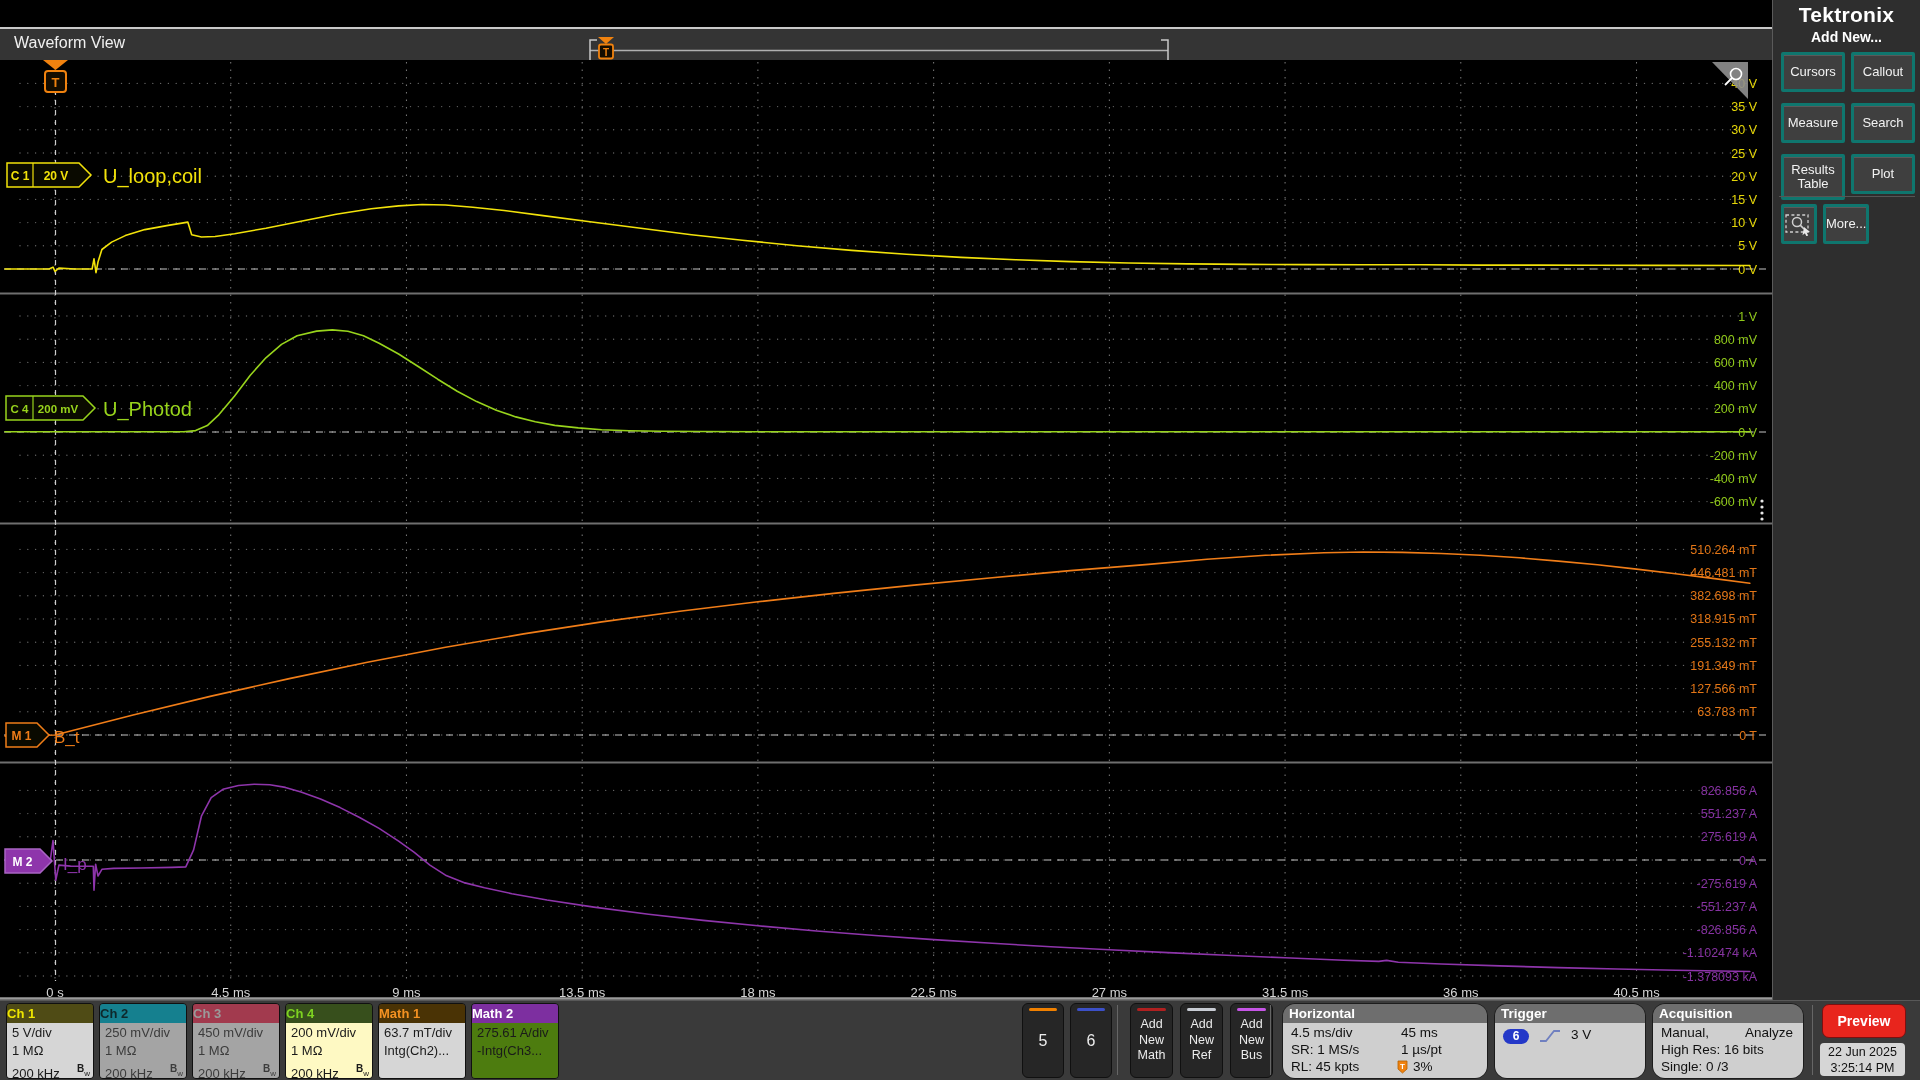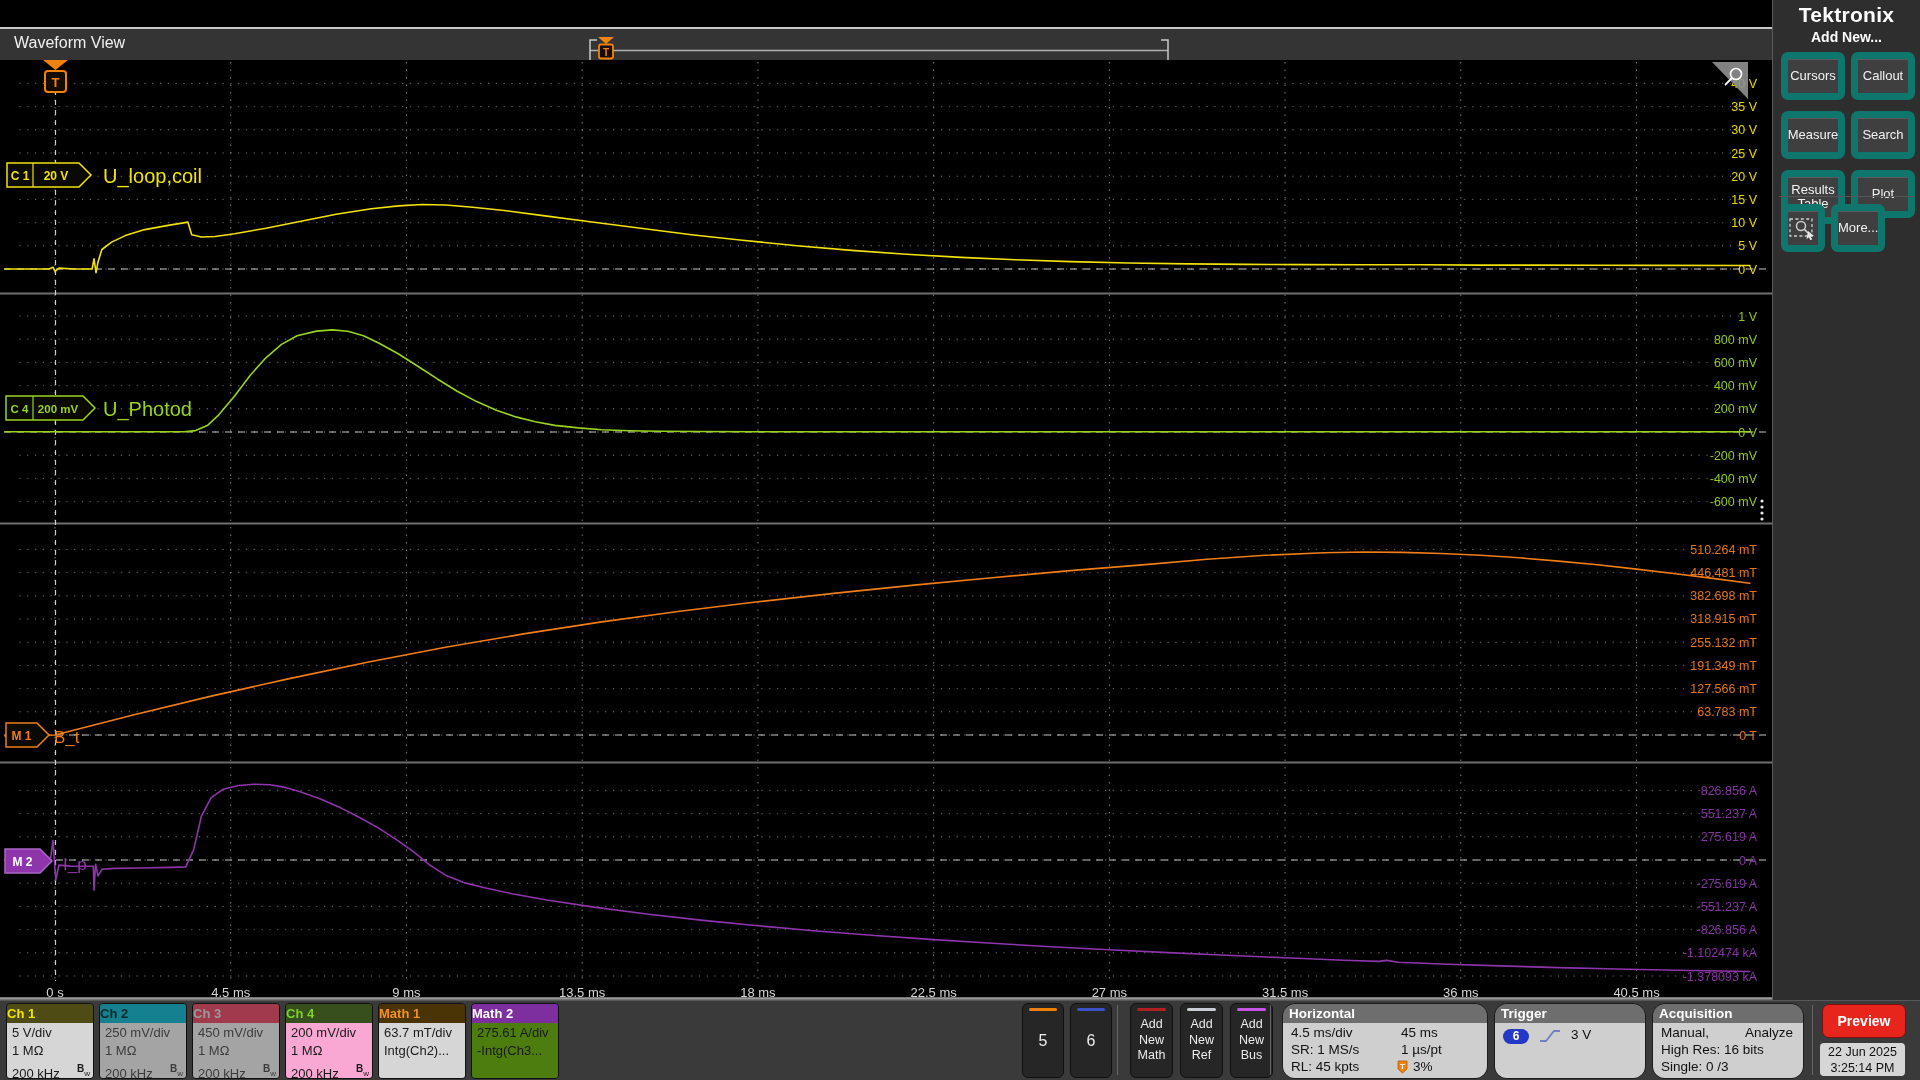--- a/index.html
+++ b/index.html
@@ -16,21 +16,21 @@
   #tabtitle{position:absolute;left:14px;top:5px;color:#f0f0f0;font-size:16px;}
   #scroll{position:absolute;left:0;top:0;width:1772px;height:31px;}
   #plot{position:absolute;left:0;top:31px;width:1772px;height:940px;background:#000;}
   
   #sidebar{position:absolute;left:1772px;top:0;width:148px;height:1000px;background:#2e2e2e;
     border-left:1px solid #5a5a5a;box-sizing:border-box;}
   #brand{margin-top:3px;text-align:center;color:#fff;font-size:21px;font-weight:800;letter-spacing:.3px;}
   #sbheader{margin-top:2px;text-align:center;color:#fff;font-size:14px;font-weight:700;}
   #sb-grid{position:absolute;left:8px;top:52px;width:134px;display:grid;
     grid-template-columns:64px 64px;column-gap:6px;row-gap:11px;}
-  .sb-btn{height:34px;background:#3f3f3f;border:7px solid #0f766e;border-radius:7px;color:#f2f2f2;
+  .sb-btn{height:34px;background:#3f3f3f;border:3px solid #0f766e;border-radius:2px;color:#f2f2f2;
     font-size:13px;display:flex;align-items:center;justify-content:center;text-align:center;
     line-height:1.1;box-shadow:inset 0 1px 0 #5a5a5a;cursor:default;}
   .sb-btn.tall{height:40px;}
   #sb-sep{position:absolute;left:6px;top:196px;width:136px;height:1px;background:#555;}
   #sb-row2{position:absolute;left:8px;top:204px;width:134px;display:flex;gap:6px;}
   
   #bottombar{position:absolute;left:0;top:1000px;width:1920px;height:80px;background:#3a3a3a;
     border-top:1px solid #585858;box-sizing:border-box;}
   #channels{position:absolute;left:6px;top:2px;display:flex;gap:5px;}
   .ch{width:86px;height:74px;border-radius:4px;overflow:hidden;border:1px solid #101010;cursor:default;}
@@ -236,21 +236,21 @@
             <div>450 mV/div</div>
             <div>1 MΩ</div>
             <div class="r3">
               <div>200 kHz</div>
               <div><span class="bwb">B</span><span class="bww">w</span></div>
             </div>
           </div>
         </div>
         <div class="ch">
           <div class="hd" style="background: rgb(55, 79, 28); color: rgb(126, 211, 33);">Ch 4</div>
-          <div class="bd" style="background: #f9a8d4; color: rgb(26, 26, 26);">
+          <div class="bd" style="background: #fef9c3; color: rgb(26, 26, 26);">
             <div>200 mV/div</div>
             <div>1 MΩ</div>
             <div class="r3">
               <div>200 kHz</div>
               <div><span class="bwb">B</span><span class="bww">w</span></div>
             </div>
           </div>
         </div>
         <div class="ch">
           <div class="hd" style="background: rgb(74, 51, 5); color: rgb(243, 145, 34);">Math 1</div>

